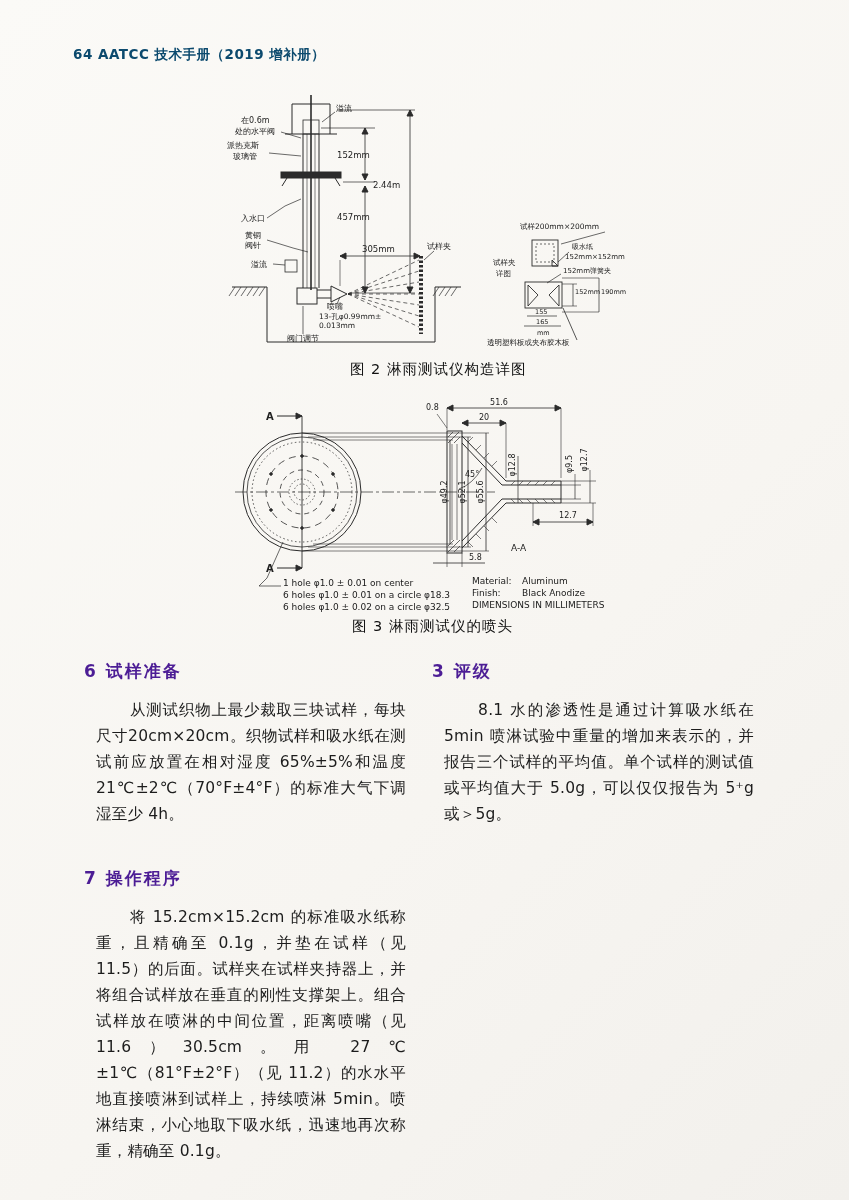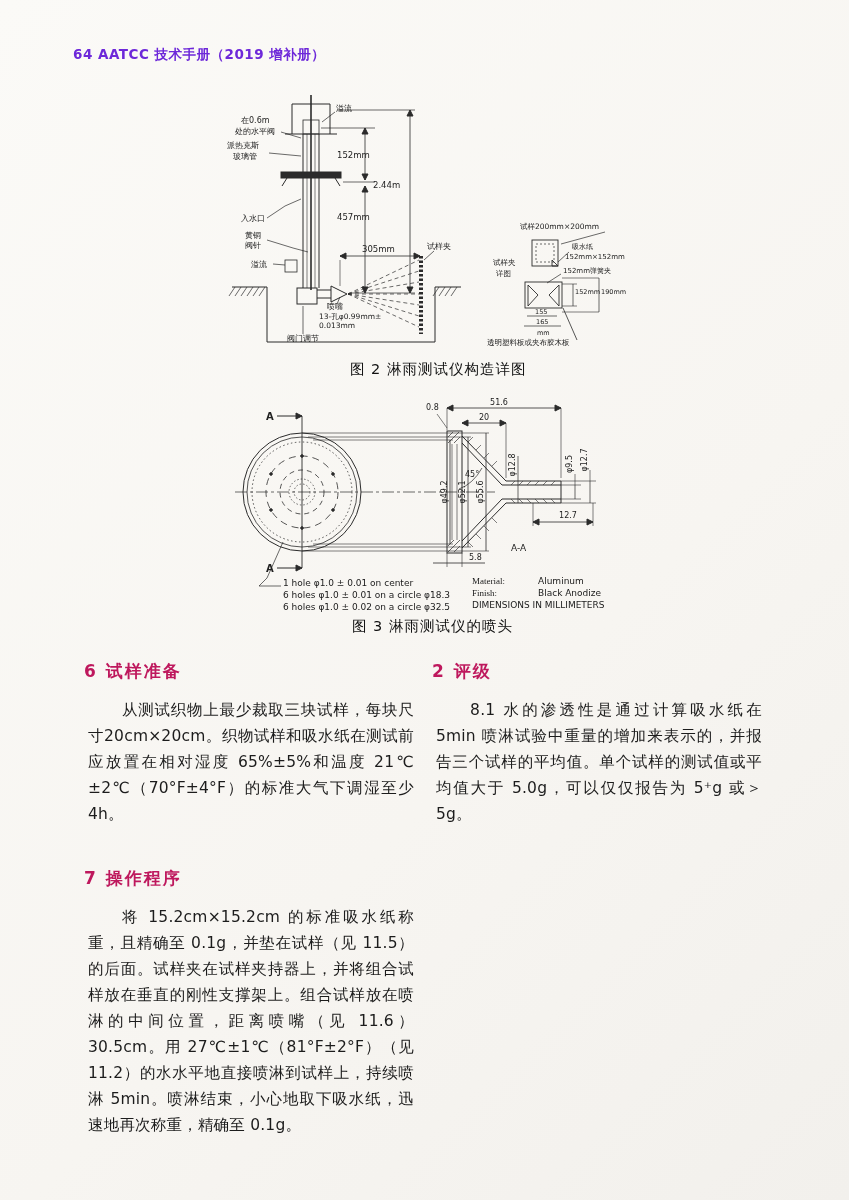--- a/index.html
+++ b/index.html
@@ -7,45 +7,45 @@
     width:849px;height:1200px;
     background:linear-gradient(135deg,#fbfaf7 0%,#f7f5f1 60%,#f2f0ec 100%);
     font-family:"DejaVu Sans","Liberation Sans",sans-serif;
     color:#1f1f1f;
     position:relative;
     overflow:hidden;
   }
   .page{position:absolute;left:0;top:0;width:849px;height:1200px;}
   .hdr{
     position:absolute;left:73px;top:46px;
-    font-size:13.5px;font-weight:600;letter-spacing:.5px;color:#6d28d9;
+    font-size:13.5px;font-weight:600;letter-spacing:.5px;color:#0c4a6e;
   }
   .figcap{position:absolute;font-size:14.5px;font-weight:400;color:#111;letter-spacing:1px;}
   .cap2{left:350px;top:360px;}
   .cap3{left:352px;top:617px;}
   svg{position:absolute;}
   svg text{fill:#222;stroke:none;font-family:"DejaVu Sans","Liberation Sans",sans-serif;}
   .t7{font-size:7px;}
   .t75{font-size:7.5px;}
   .t65{font-size:6.5px;}
   .t8{font-size:8px;}
   .t85{font-size:8.5px;}
   .t9{font-size:9px;}
   .t10{font-size:10px;font-weight:700;}
   .notes{position:absolute;left:283px;top:577px;font-size:9px;line-height:12px;color:#1a1a1a;}
   .mat{position:absolute;left:472px;top:575px;font-size:9px;line-height:12px;color:#1a1a1a;}
   .mat .row{display:flex;}
-  .mat .lbl{width:66px;font-family:Liberation Serif, serif;}
+  .mat .lbl{width:50px;}
   .col{position:absolute;width:334px;}
   .colL{left:84px;top:660px;}
   .colR{left:432px;top:660px;}
-  .sec-h{font-size:17px;font-weight:700;margin:0 0 14px 0;letter-spacing:2px;color:#be185d;}
+  .sec-h{font-size:17px;font-weight:700;margin:0 0 14px 0;letter-spacing:2px;color:#4c1d95;}
   .sec-h.mt{margin-top:40px;}
   .col p{
-    margin:4px;font-size:15.5px;line-height:26px;text-align:justify;
+    margin:12px;font-size:15.5px;line-height:26px;text-align:justify;
     text-indent:2.2em;color:#1c1c1c;letter-spacing:.2px;
   }
   .col p+p{margin-top:0;}
 </style>
 </head>
 <body>
 
 <div class="page">
 
   <div class="hdr">64  AATCC 技术手册（2019 增补册）</div>
@@ -325,17 +325,17 @@
   <div class="figcap cap3">图 3 淋雨测试仪的喷头</div>
 
   <div class="col colL">
     <div class="sec-h">6 试样准备</div>
     <p>从测试织物上最少裁取三块试样，每块尺寸20cm×20cm。织物试样和吸水纸在测试前应放置在相对湿度 65%±5%和温度 21℃±2℃（70°F±4°F）的标准大气下调湿至少 4h。</p>
     <div class="sec-h mt">7 操作程序</div>
     <p>将 15.2cm×15.2cm 的标准吸水纸称重，且精确至 0.1g，并垫在试样（见 11.5）的后面。试样夹在试样夹持器上，并将组合试样放在垂直的刚性支撑架上。组合试样放在喷淋的中间位置，距离喷嘴（见 11.6）30.5cm。用 27℃±1℃（81°F±2°F）（见 11.2）的水水平地直接喷淋到试样上，持续喷淋 5min。喷淋结束，小心地取下吸水纸，迅速地再次称重，精确至 0.1g。</p>
   </div>
 
   <div class="col colR">
-    <div class="sec-h">2 评级</div>
+    <div class="sec-h">3 评级</div>
     <p>8.1 水的渗透性是通过计算吸水纸在 5min 喷淋试验中重量的增加来表示的，并报告三个试样的平均值。单个试样的测试值或平均值大于 5.0g，可以仅仅报告为 5⁺g 或＞5g。</p>
   </div>
 
 </div>
 
 </body></html>

